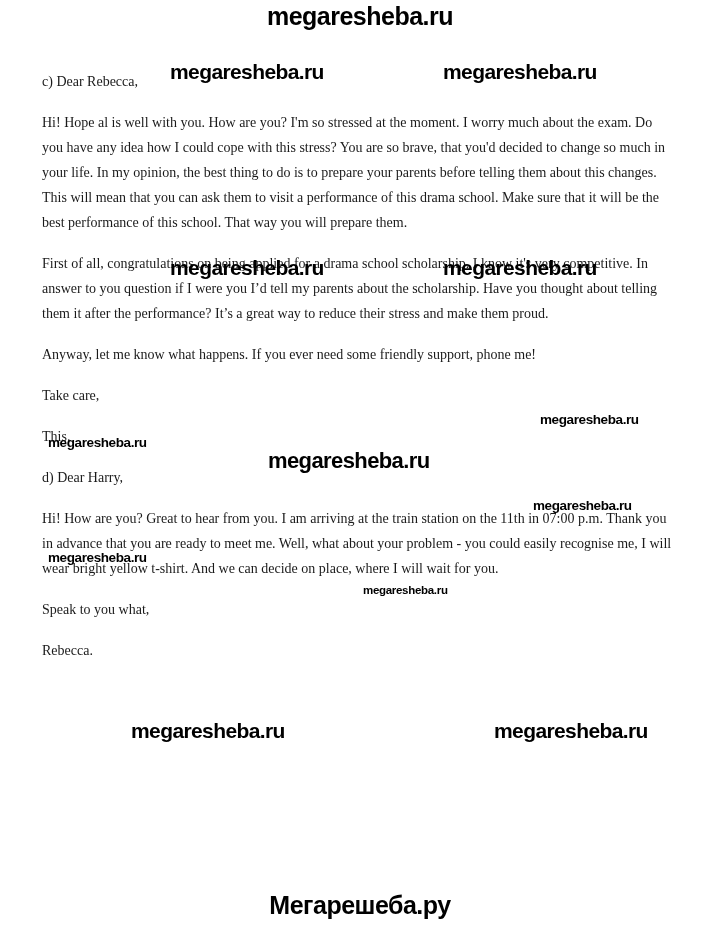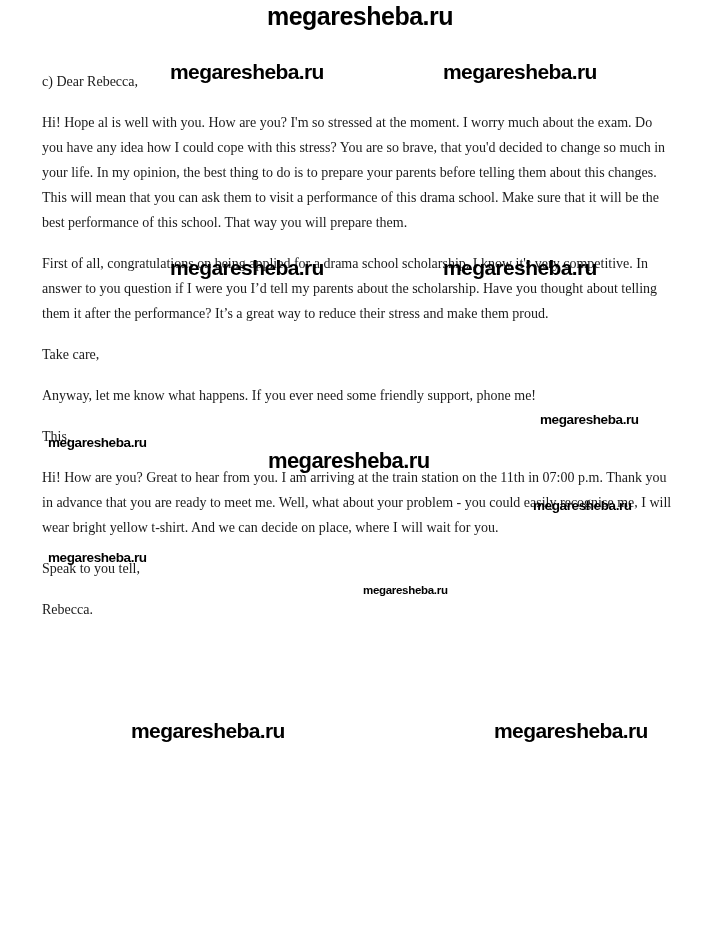--- a/index.html
+++ b/index.html
@@ -50,26 +50,27 @@
 <body>
 
 <div class="page">
 
   <div class="site-header">megaresheba.ru</div>
 
   <div class="letters">
     <p class="tblock">c) Dear Rebecca,</p>
     <p class="tblock">Hi! Hope al is well with you. How are you? I'm so stressed at the moment. I worry much about the exam. Do you have any idea how I could cope with this stress? You are so brave, that you'd decided to change so much in your life. In my opinion, the best thing to do is to prepare your parents before telling them about this changes. This will mean that you can ask them to visit a performance of this drama school. Make sure that it will be the best performance of this school. That way you will prepare them.</p>
     <p class="tblock">First of all, congratulations on being applied for a drama school scholarship. I know it's very competitive. In answer to you question if I were you I’d tell my parents about the scholarship. Have you thought about telling them it after the performance? It’s a great way to reduce their stress and make them proud.</p>
+    <p class="tblock">Anyway, let me know what happens. If you ever need some friendly support, phone me!</p>
     <p class="tblock">Take care,</p>
-    <p class="tblock">Anyway, let me know what happens. If you ever need some friendly support, phone me!</p>
     <p class="tblock">This.</p>
 
+    <p class="tblock">d) Dear Harry,</p>
     <p class="tblock">Hi! How are you? Great to hear from you. I am arriving at the train station on the 11th in 07:00 p.m. Thank you in advance that you are ready to meet me. Well, what about your problem -  you could easily recognise me, I will wear bright yellow t-shirt. And we can decide on place, where I will wait for you.</p>
-    <p class="tblock">Speak to you tell,</p>
+    <p class="tblock">Speak to you what,</p>
     <p class="tblock">Rebecca.</p>
   </div>
 
   <span class="wm wm-lg" style="top:60px;  left:170px;">megaresheba.ru</span>
   <span class="wm wm-lg" style="top:60px;  left:443px;">megaresheba.ru</span>
 
   <span class="wm wm-lg" style="top:256px; left:170px;">megaresheba.ru</span>
   <span class="wm wm-lg" style="top:256px; left:443px;">megaresheba.ru</span>
 
   <span class="wm wm-sm" style="top:412px; left:540px;">megaresheba.ru</span>
@@ -77,14 +78,15 @@
 
   <span class="wm wm-xl" style="top:448px; left:268px;">megaresheba.ru</span>
 
   <span class="wm wm-sm" style="top:498px; left:533px;">megaresheba.ru</span>
   <span class="wm wm-sm" style="top:550px; left:48px;">megaresheba.ru</span>
   <span class="wm wm-xs" style="top:584px; left:363px;">megaresheba.ru</span>
 
   <span class="wm wm-lg" style="top:719px; left:131px;">megaresheba.ru</span>
   <span class="wm wm-lg" style="top:719px; left:494px;">megaresheba.ru</span>
 
+  <div class="site-footer">Мегарешеба.ру</div>
 
 </div>
 
 </body></html>

